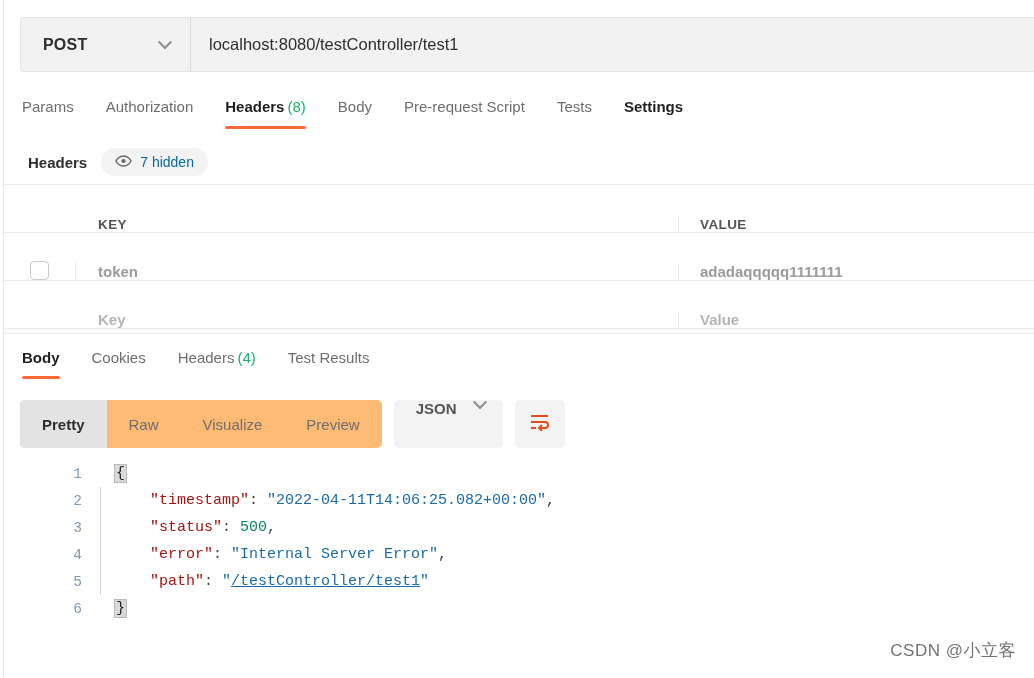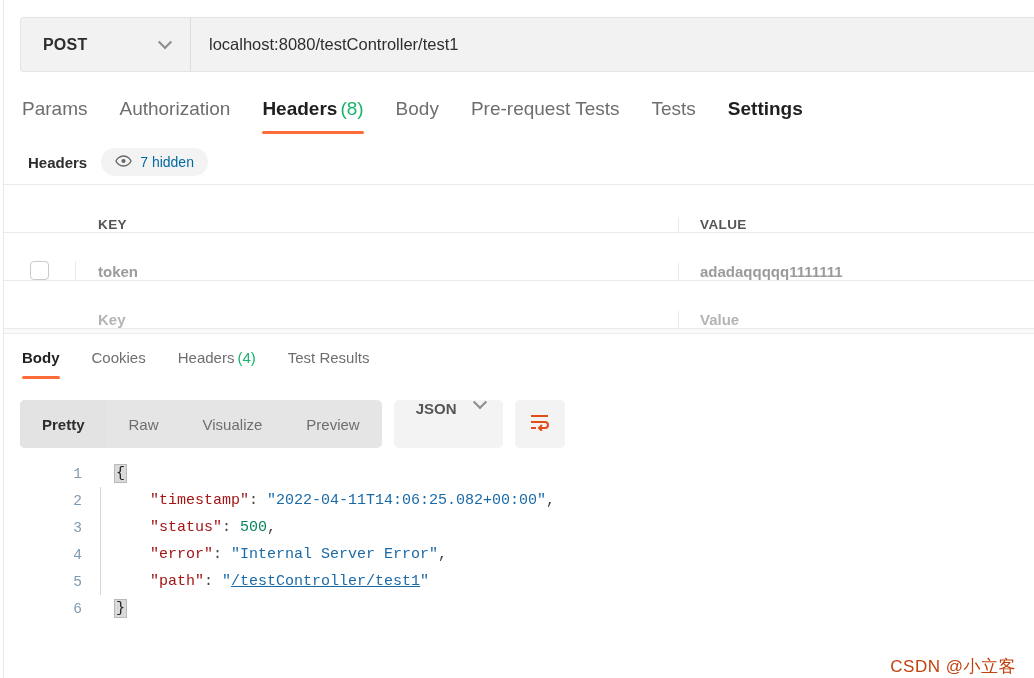--- a/index.html
+++ b/index.html
@@ -73,21 +73,21 @@
   #req-tabs {
     position: absolute;
     left: 0; top: 90px;
     width: 1034px; height: 46px;
     display: flex;
     align-items: flex-start;
     padding-left: 22px;
   }
   .rtab {
     position: relative;
-    font-size: 19px;
+    font-size: 15px;
     color: #6e6e6e;
     padding: 8px 0 14px 0;
     margin-right: 32px;
     cursor: pointer;
     white-space: nowrap;
   }
   .rtab.active { color: #1f1f1f; font-weight: bold; }
   .rtab.plain-dark { color: #1f1f1f; font-weight: bold; }
   .rtab .count { color: #19b36b; font-weight: normal; margin-left: 3px; }
   .rtab .underline {
@@ -215,21 +215,21 @@
   #body-toolbar {
     position: absolute;
     left: 20px; top: 400px;
     height: 48px;
     display: flex;
     align-items: center;
     gap: 12px;
   }
   #segmented {
     display: flex;
-    background: #e5e5e5;
+    background: #fdba74;
     border-radius: 5px;
     overflow: hidden;
     height: 48px;
   }
   .seg {
     display: flex;
     align-items: center;
     padding: 0 22px;
     font-size: 15px;
     color: #6e6e6e;
@@ -297,23 +297,23 @@
   }
   .k-key { color: #a31515; }
   .k-str { color: #1a6aa8; }
   .k-num { color: #098658; }
   .k-pun { color: #444444; }
   .k-link { color: #1a6aa8; text-decoration: underline; }
 
   
   #watermark {
     position: absolute;
-    right: 18px; bottom: 0;
+    right: 18px; bottom: 16px;
     font-size: 17px;
-    color: #c2410c;
+    color: #737373;
     letter-spacing: .5px;
     user-select: none;
   }
 </style>
 </head>
 <body>
 
 <div id="left-rail"></div>
 
 <div id="url-bar">
@@ -324,21 +324,21 @@
   <div id="url-input-wrap">
     <span id="url-value">localhost:8080/testController/test1</span>
   </div>
 </div>
 
 <div id="req-tabs">
     <div class="rtab"><span>Params</span></div>
     <div class="rtab"><span>Authorization</span></div>
     <div class="rtab active"><span>Headers</span><span class="count">(8)</span><span class="underline"></span></div>
     <div class="rtab"><span>Body</span></div>
-    <div class="rtab"><span>Pre-request Tests</span></div>
+    <div class="rtab"><span>Pre-request Script</span></div>
     <div class="rtab"><span>Tests</span></div>
     <div class="rtab plain-dark"><span>Settings</span></div>
   </div>
 
 <div id="headers-subbar">
   <span id="headers-sub-title">Headers</span>
   <div id="hidden-pill">
     <span class="eye-ico">
       <svg width="17" height="12" viewBox="0 0 17 12">
         <path d="M8.5 1C4.5 1 1.6 4.2 1 6c.6 1.8 3.5 5 7.5 5s6.9-3.2 7.5-5c-.6-1.8-3.5-5-7.5-5z" fill="none" stroke="#666" stroke-width="1.3"></path>

